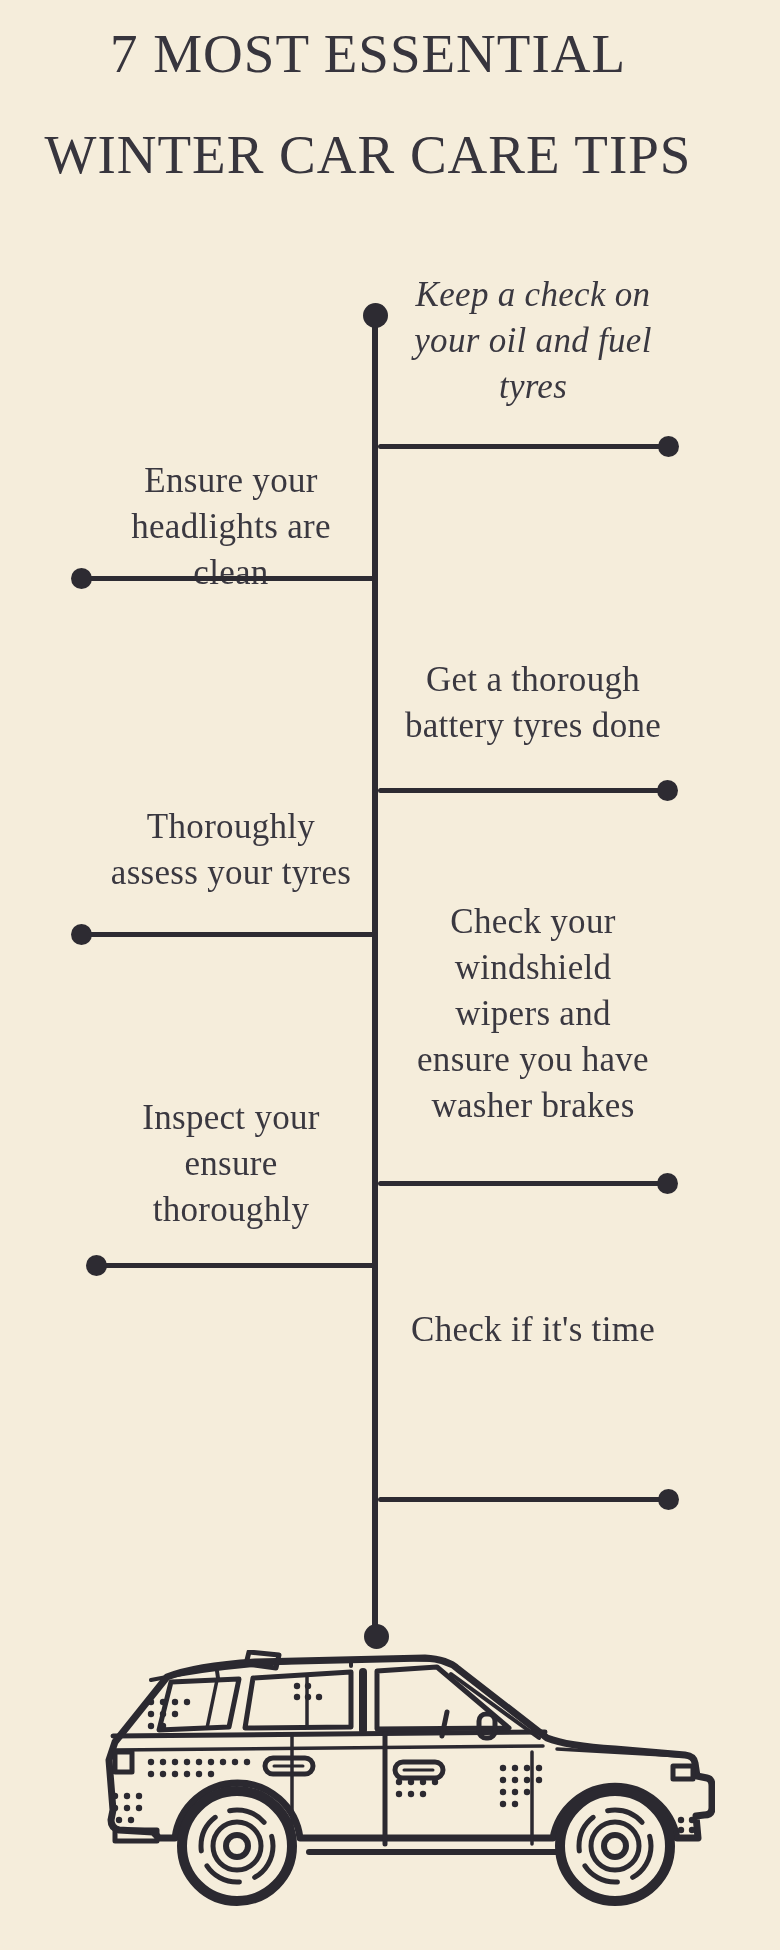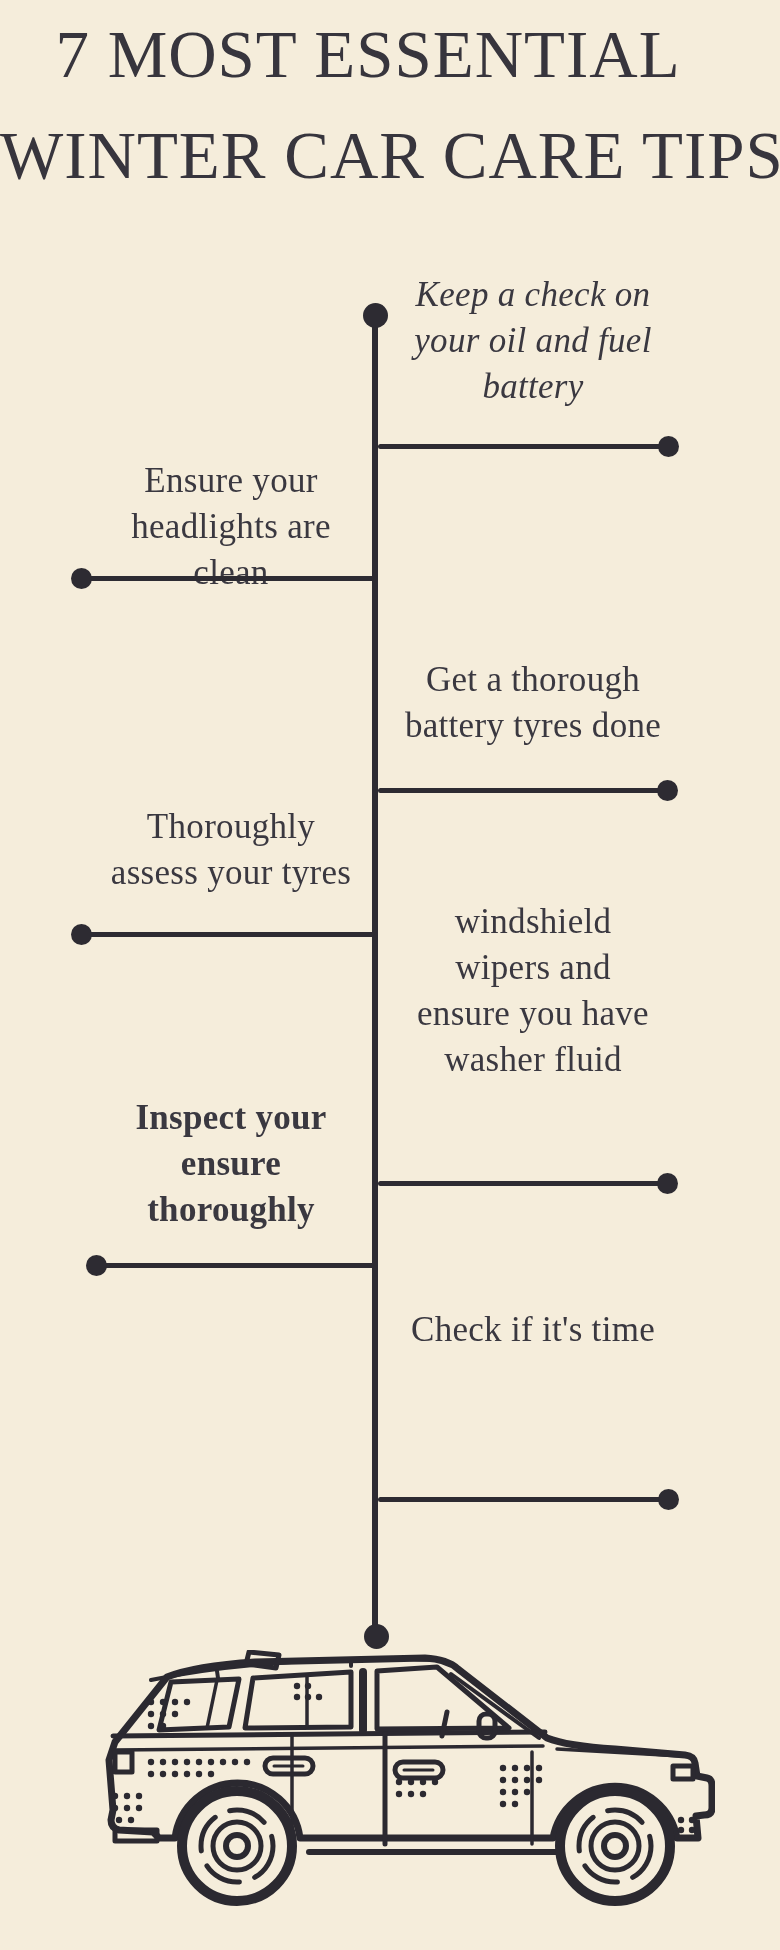--- a/index.html
+++ b/index.html
@@ -7,39 +7,39 @@
     width:780px;height:1950px;
     background:#f5eddb;
     font-family:"Liberation Serif","DejaVu Serif",serif;
     position:relative;overflow:hidden;
   }
   #page{position:absolute;left:0;top:0;width:780px;height:1950px;}
   .title-line{
     position:absolute;left:0;width:736px;
     text-align:center;
     color:#37353d;
-    font-size:67px;letter-spacing:1px;line-height:70px;
+    font-size:55px;letter-spacing:1px;line-height:70px;
     white-space:nowrap;
   }
   .title-1{top:19px;}
   .title-2{top:120px;}
   .tip{
     position:absolute;
     color:#3a3840;
     font-size:35px;letter-spacing:0.3px;line-height:46px;
     text-align:center;
   }
   .tip.right{left:388px;width:290px;}
   .tip.left{left:85px;width:292px;}
   .tip-1{top:272px;font-style:italic;}
   .tip-2{top:412px;margin-top:46px;}
   .tip-3{top:657px;}
   .tip-4{top:804px;}
   .tip-5{top:899px;}
-  .tip-6{top:1095px;font-weight:bold;}
+  .tip-6{top:1095px;}
   .tip-7{top:1307px;}
   .spine{
     position:absolute;left:372px;top:315px;width:6px;height:1321px;
     background:#2d2b32;border-radius:3px;
   }
   .hline{
     position:absolute;height:5px;background:#2d2b32;border-radius:3px;
   }
   .hl-r{left:378px;width:290px;}
   .hl-l1{left:82px;width:292px;}
@@ -59,21 +59,21 @@
   <div class="title-line title-1">7 MOST ESSENTIAL</div>
   <div class="title-line title-2">WINTER CAR CARE TIPS</div>
 
   <div class="spine"></div>
   <div class="dot dot-lg" style="left:363px;top:303px;"></div>
   <div class="dot dot-lg" style="left:364px;top:1624px;"></div>
 
   <div class="tip right tip-1">
     <div>Keep a check on</div>
     <div>your oil and fuel</div>
-    <div>battery</div>
+    <div>tyres</div>
   </div>
   <div class="hline hl-r" style="top:444px;"></div>
   <div class="dot dot-sm" style="left:658px;top:436px;"></div>
 
   <div class="tip left tip-2">
     <div>Ensure your</div>
     <div>headlights are</div>
     <div>clean</div>
   </div>
   <div class="hline hl-l1" style="top:576px;"></div>
@@ -87,24 +87,25 @@
   <div class="dot dot-sm" style="left:657px;top:780px;"></div>
 
   <div class="tip left tip-4">
     <div>Thoroughly</div>
     <div>assess your tyres</div>
   </div>
   <div class="hline hl-l1" style="top:932px;"></div>
   <div class="dot dot-sm" style="left:71px;top:924px;"></div>
 
   <div class="tip right tip-5">
+    <div>Check your</div>
     <div>windshield</div>
     <div>wipers and</div>
     <div>ensure you have</div>
-    <div>washer fluid</div>
+    <div>washer brakes</div>
   </div>
   <div class="hline hl-r" style="top:1181px;"></div>
   <div class="dot dot-sm" style="left:657px;top:1173px;"></div>
 
   <div class="tip left tip-6">
     <div>Inspect your</div>
     <div>ensure</div>
     <div>thoroughly</div>
   </div>
   <div class="hline hl-l3" style="top:1263px;"></div>

